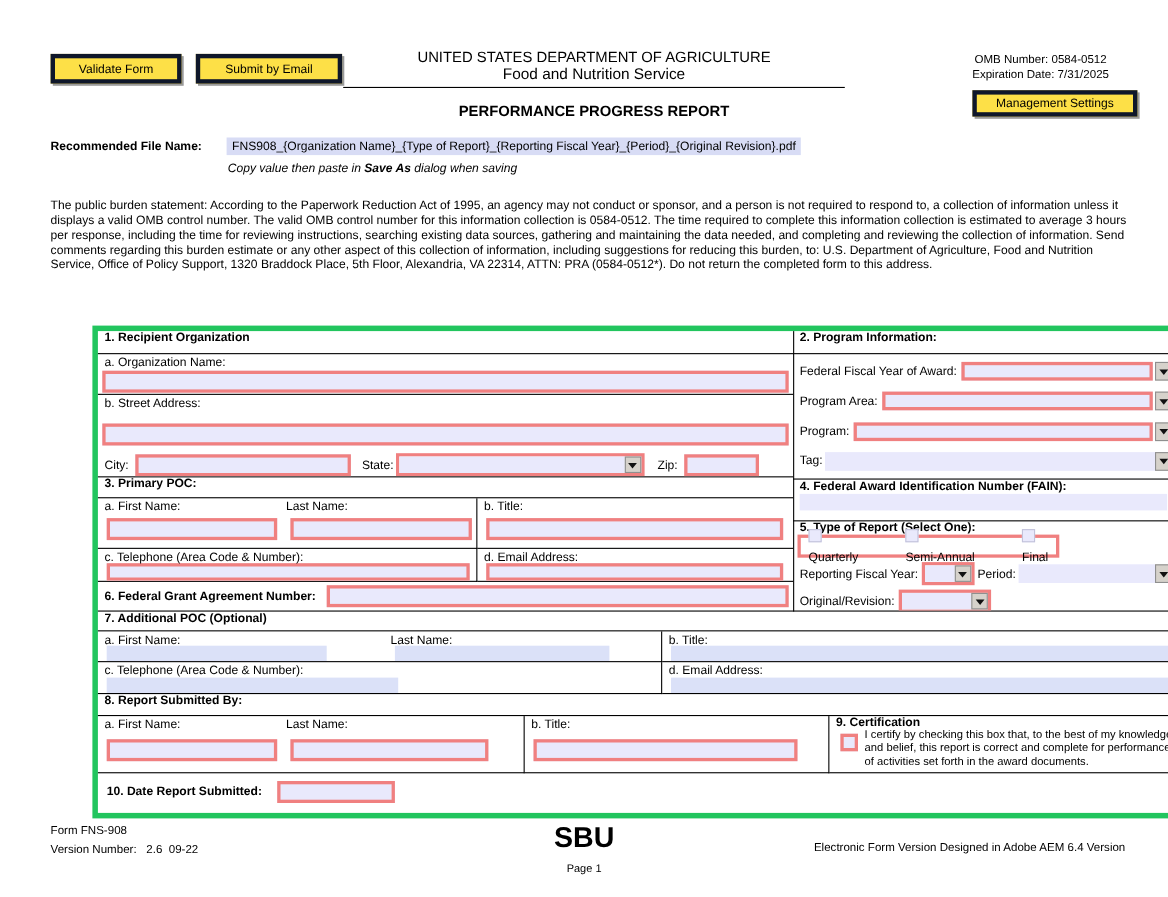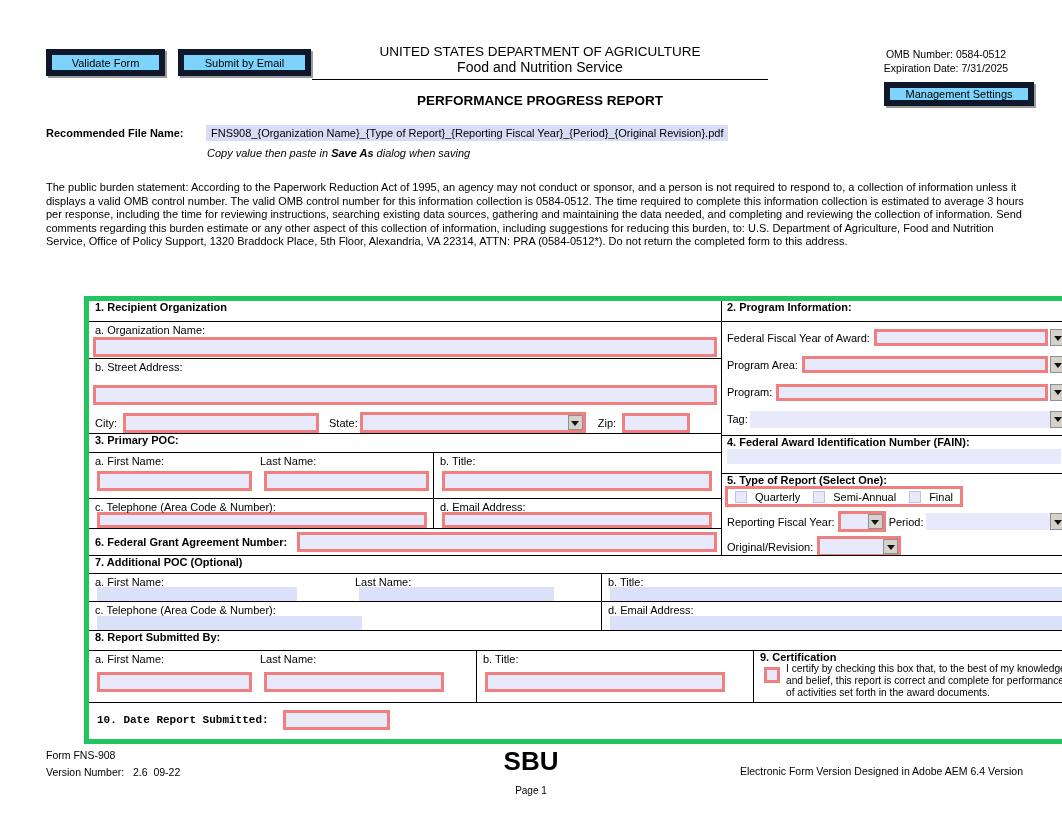--- a/index.html
+++ b/index.html
@@ -1,20 +1,20 @@
 <!DOCTYPE html>
 <html><head>
 <meta charset="utf-8">
 <style>
   html,body{margin:0;padding:0;background:#fff;}
   .canvas{position:relative;width:1062px;height:815px;background:#fff;
           font-family:"Liberation Sans",sans-serif;color:#000;overflow:hidden;}
   .abs{position:absolute;box-sizing:border-box;}
   .bold{font-weight:bold;}
-  .btn{position:absolute;box-sizing:border-box;background:#7dd3fc;border:6px solid #0f172a;
+  .btn{position:absolute;box-sizing:border-box;background:#fde047;border:4px solid #0f172a;
        box-shadow:2px 2px 0 #9b9b9b;font-size:11px;display:flex;align-items:center;
        justify-content:center;cursor:pointer;font-family:inherit;}
   
   .ftable{position:absolute;left:40px;top:296px;width:983px;height:438px;border:5px solid #22c55e;box-sizing:content-box;margin-left:44px;}
   .cell{position:absolute;box-sizing:border-box;font-size:11px;overflow:hidden;}
   .bb{border-bottom:1px solid #000;}
   .br{border-right:1px solid #000;}
   .vline{position:absolute;width:0;border-left:1px solid #000;}
   .lbl{display:block;padding:2px 0 1px 6px;white-space:nowrap;}
   .hdr{font-weight:bold;padding:3px 0 1px 6px;white-space:nowrap;}
@@ -26,21 +26,21 @@
   
   .dd{display:flex;align-items:stretch;height:17px;box-sizing:border-box;}
   .dd-body{background:#e9e9fc;flex:1;}
   .arr{width:15px;background:#d6d2cb;border:1px solid #8f8f8f;display:flex;align-items:center;
        justify-content:center;box-sizing:border-box;}
   .arr::after{content:"";width:0;height:0;border:4px solid transparent;border-top:5px solid #111;margin-top:5px;}
   .ddreq{border:3px solid #f08080;height:21px;}          
   .ddreq-body{border:3px solid #f08080;background:#e9e9fc;flex:1;margin-right:2px;}
   .cb{width:12px;height:12px;background:#e9e9fc;border:1px solid #c2c2da;box-sizing:border-box;}
   .cb-req{width:16px;height:16px;border:3px solid #f08080;background:#e9e9fc;box-sizing:border-box;}
-  .cbgrp{display:flex;align-items:flex-start;gap:8px;font-size:11px;}
+  .cbgrp{display:flex;align-items:flex-start;gap:8px;font-size:11px;flex-direction:column;}
   .filehl{background:#d8dcf5;font-size:11px;padding:2px 5px;white-space:nowrap;}
   .pre{white-space:pre;}
 </style>
 </head>
 <body>
 
 <div class="canvas">
 
   <button class="btn" style="left:46px;top:49px;width:119px;height:27px;">Validate Form</button>
   <button class="btn" style="left:178px;top:49px;width:133px;height:27px;">Submit by Email</button>
@@ -249,21 +249,21 @@
     <div class="cell bb" style="left:665px;top:350px;width:317px;height:52px;">
       <span class="hdr" style="padding-top:2px;">9. Certification</span>
       <div style="display:flex;margin:0 4px 0 10px;gap:6px;">
         <span class="cb-req" style="flex:none;margin-top:4px;"></span>
         <span style="font-size:10.2px;line-height:11.8px;">I certify by checking this box that, to the best of my knowledge and belief, this report is correct and complete for performance of activities set forth in the award documents.</span>
       </div>
     </div>
 
     <div class="cell" style="left:0;top:402px;width:982px;height:34px;">
       <div class="row" style="margin:7px 0 0 8px;">
-        <span class="bold" style="white-space:nowrap;padding-right:14px;font-family:Liberation Mono, monospace;">10. Date Report Submitted:</span>
+        <span class="bold" style="white-space:nowrap;padding-right:14px;">10. Date Report Submitted:</span>
         <input class="fld req" style="width: 107px;">
       </div>
     </div>
   </div>
 
   <div class="abs" style="left:46px;top:749px;font-size:10.5px;">Form FNS-908</div>
   <div class="abs pre" style="left:46px;top:766px;font-size:10.5px;">Version Number:   2.6  09-22</div>
   <div class="abs bold" style="left:0;top:746px;width:1062px;text-align:center;font-size:26px;">SBU</div>
   <div class="abs" style="left:0;top:785px;width:1062px;text-align:center;font-size:10px;">Page 1</div>
   <div class="abs" style="right:39px;top:765px;font-size:10.5px;">Electronic Form Version Designed in Adobe AEM 6.4 Version</div>

